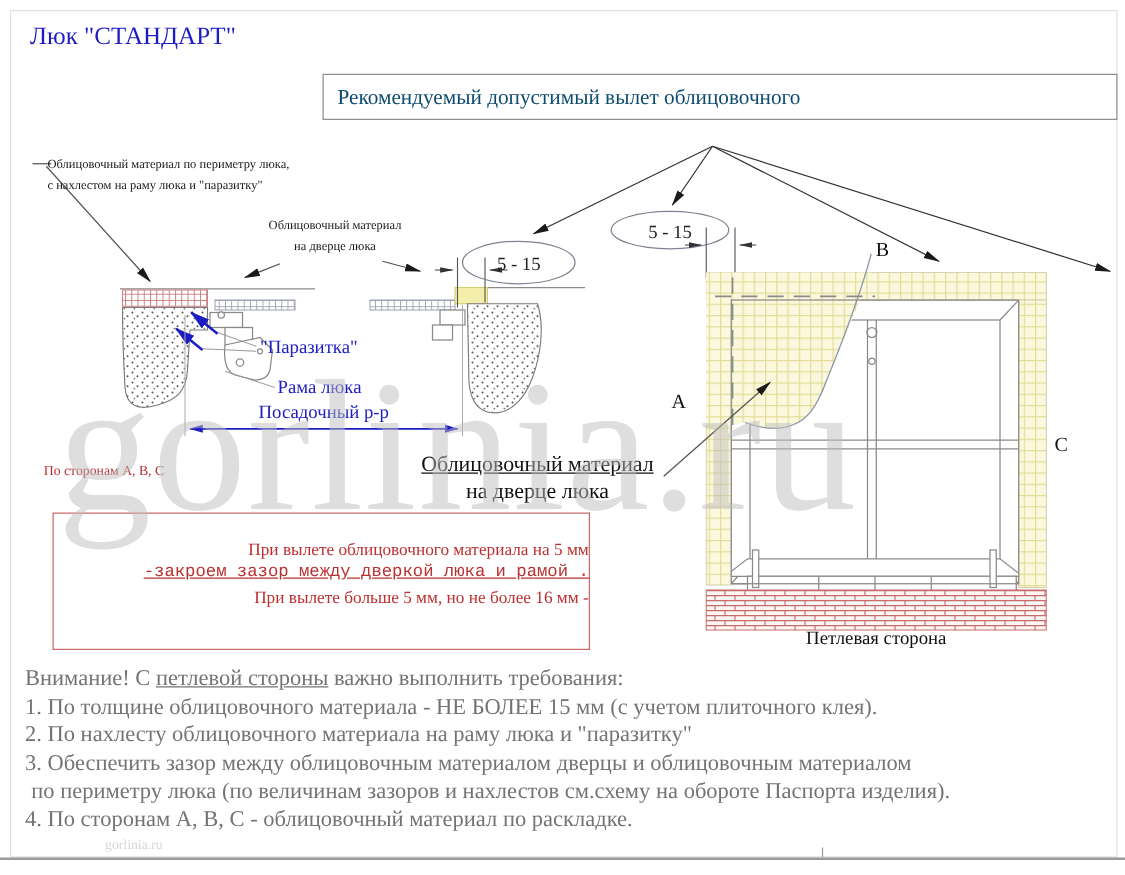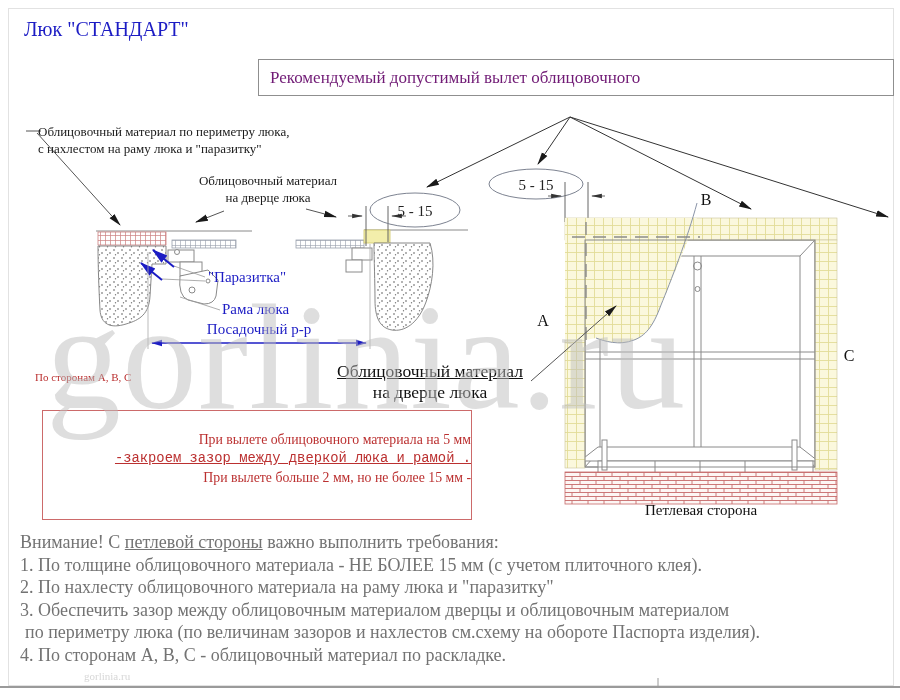--- a/index.html
+++ b/index.html
@@ -3,22 +3,22 @@
 <meta charset="utf-8">
 <style>
   html,body{margin:0;padding:0;background:#fff;}
   .page{position:relative;width:900px;height:700px;background:#fff;overflow:hidden;
         font-family:"Liberation Serif","DejaVu Serif",serif;}
   .abs{position:absolute;}
   .frame{left:8px;top:8px;width:884px;height:676px;border:1px solid #e2e2e2;}
   .bottom-rule{left:0;top:686px;width:900px;height:0;border-top:2px solid #9a9a9a;}
   .title{left:24px;top:18px;font-size:20px;color:#1c1cc4;}
   .note-box{left:258px;top:59px;width:612px;border:1px solid #8f8f8f;padding:6px 11px;
-            font-size:17px;line-height:23px;color:#701a75;background:#fff;}
-  .lbl{font-size:13px;line-height:17px;color:#1a1a1a;}
+            font-size:17px;line-height:23px;color:#0c4a6e;background:#fff;}
+  .lbl{font-size:10px;line-height:17px;color:#1a1a1a;}
   .perimeter-lbl{left:38px;top:123px;}
   .doortop-lbl{left:178px;top:172px;width:180px;text-align:center;}
   .big-lbl{left:298px;top:361px;width:264px;text-align:center;font-size:17.5px;line-height:21px;color:#111;}
   .big-lbl .u{text-decoration:underline;}
   .red{color:#bb3030;}
   .red-title{left:35px;top:371px;font-size:11px;}
   .red-box{left:42px;top:410px;width:428px;height:89px;border:1px solid #cc6a6a;
            padding-top:19px;text-align:right;font-size:13.8px;line-height:19px;}
   .red-box .u{text-decoration:underline;font-family:Liberation Mono, monospace;}
   .req{left:20px;top:531px;width:872px;font-size:18px;line-height:22.6px;color:#737373;}
@@ -56,21 +56,21 @@
   <div class="abs big-lbl htext">
     <div class="u">Облицовочный материал</div>
     <div>на дверце люка</div>
   </div>
 
   <div class="abs red red-title htext">По сторонам А, В, С</div>
 
   <div class="abs red red-box htext">
     <div>При вылете облицовочного материала  на 5 мм</div>
     <div class="u">-закроем зазор между дверкой люка и рамой .</div>
-    <div>При вылете больше 2 мм, но не более 15 мм -</div>
+    <div>При вылете больше 5 мм, но не более 16 мм -</div>
   </div>
 
   <div class="abs req htext">
     <div><span>Внимание! С </span><span class="u">петлевой стороны</span><span> важно выполнить требования:</span></div>
     <div>1. По толщине облицовочного материала - НЕ БОЛЕЕ 15 мм (с учетом плиточного клея).</div>
     <div>2. По нахлесту облицовочного материала на раму люка и "паразитку"</div>
     <div>3. Обеспечить зазор между облицовочным материалом дверцы и облицовочным материалом</div>
     <div class="indent">по периметру люка (по величинам зазоров и нахлестов см.схему на обороте Паспорта изделия).</div>
     <div>4. По сторонам А, В, С - облицовочный материал по раскладке.</div>
   </div>

